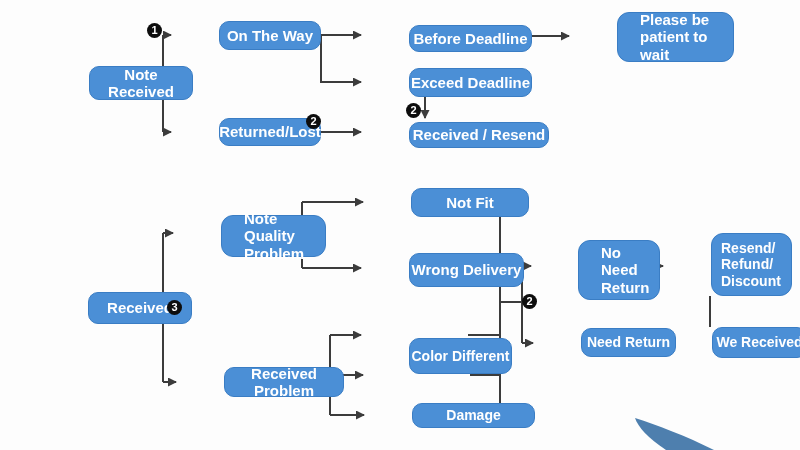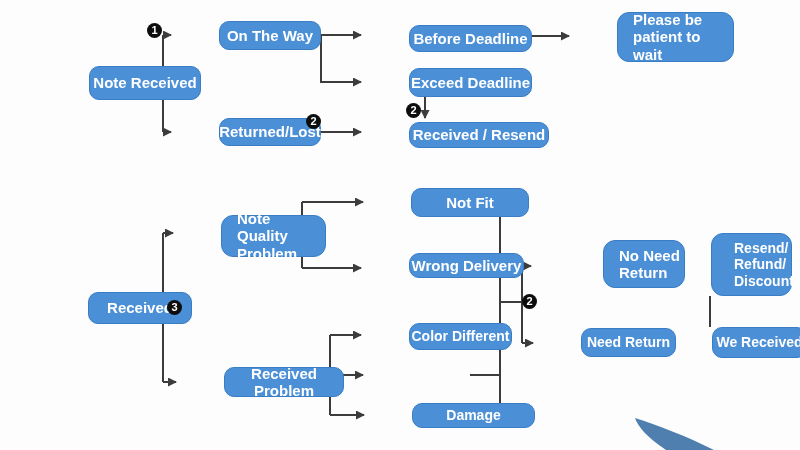--- a/index.html
+++ b/index.html
@@ -30,21 +30,21 @@
     align-items: center;
     justify-content: center;
     text-align: center;
     white-space: pre-line;
     z-index: 2;
     margin-left: 44px;
   }
   .node.al {
     justify-content: flex-start;
     text-align: left;
-    padding-left: 15px;
+    padding-left: 22px;
     border-radius: 12px;
   }
   .node.sm { font-size: 14px; }
   .badge {
     position: absolute;
     width: 15px; height: 15px;
     background: #0d0d0d;
     color: #ffffff;
     border-radius: 50%;
     font-family: "Liberation Sans", sans-serif;
@@ -103,41 +103,41 @@
       <path d="M617 266 H663" marker-end="url(#arw)"></path>
 
       <path d="M710 296 V327"></path>
 
       <path d="M632 343 H664" marker-end="url(#arw)"></path>
     </g>
 
     <path d="M635 418 C 657 425 686 436 714 450 L 666 450 C 648 438 638 427 635 418 Z" stroke="none" fill="#4e7fae"></path>
   </svg>
 
-  <div class="node" style="left:45px;top:66px;width:112px;height:34px">Note Received</div>
+  <div class="node" style="left:45px;top:66px;width:104px;height:34px">Note Received</div>
   <div class="node" style="left:175px;top:21px;width:102px;height:29px">On The Way</div>
   <div class="node" style="left:175px;top:118px;width:102px;height:28px">Returned/Lost</div>
   <div class="node" style="left:365px;top:25px;width:123px;height:27px">Before Deadline</div>
   <div class="node" style="left:365px;top:68px;width:123px;height:29px">Exceed Deadline</div>
   <div class="node al" style="left:573px;top:12px;width:117px;height:50px">Please be
 patient to wait</div>
   <div class="node" style="left:365px;top:122px;width:140px;height:26px">Received / Resend</div>
 
   <div class="node" style="left:44px;top:292px;width:104px;height:32px">Received</div>
   <div class="node al" style="left:177px;top:215px;width:105px;height:42px">Note Quality
 Problem</div>
   <div class="node" style="left:180px;top:367px;width:120px;height:30px">Received Problem</div>
   <div class="node" style="left:367px;top:188px;width:118px;height:29px">Not Fit</div>
-  <div class="node" style="left:365px;top:253px;width:115px;height:25px">Wrong Delivery</div>
-  <div class="node sm" style="left:365px;top:323px;width:103px;height:27px">Color Different</div>
+  <div class="node" style="left:365px;top:253px;width:115px;height:34px">Wrong Delivery</div>
+  <div class="node sm" style="left:365px;top:338px;width:103px;height:36px">Color Different</div>
   <div class="node sm" style="left:368px;top:403px;width:123px;height:25px">Damage</div>
-  <div class="node al" style="left:559px;top:240px;width:82px;height:48px">No Need
+  <div class="node al" style="left:534px;top:240px;width:82px;height:60px">No Need
 Return</div>
   <div class="node sm" style="left:537px;top:328px;width:95px;height:29px">Need Return</div>
-  <div class="node al sm" style="left:667px;top:233px;width:81px;height:63px;padding-left:22px">Resend/
+  <div class="node al sm" style="left:667px;top:233px;width:81px;height:63px;padding-left:9px">Resend/
 Refund/
 Discount</div>
   <div class="node sm" style="left:668px;top:327px;width:95px;height:31px">We Received</div>
 
   <div class="badge" style="left:147px;top:23px">1</div>
   <div class="badge" style="left:306px;top:114px">2</div>
   <div class="badge" style="left:406px;top:103px">2</div>
   <div class="badge" style="left:167px;top:300px">3</div>
   <div class="badge" style="left:522px;top:294px">2</div>
 

